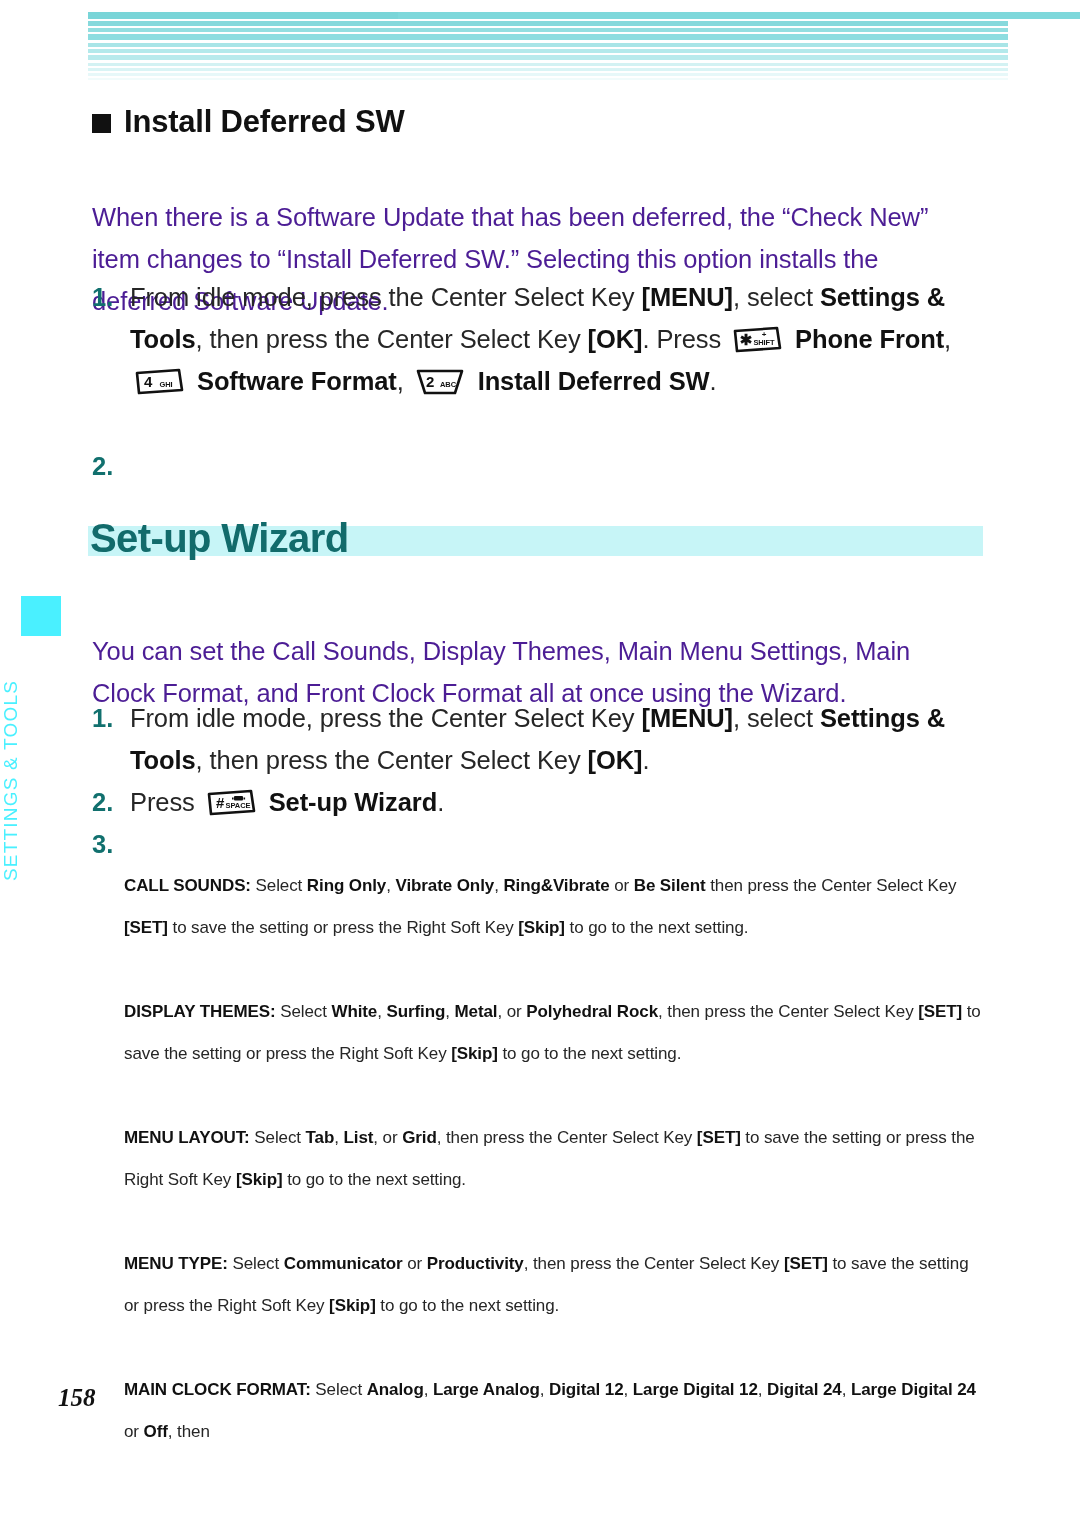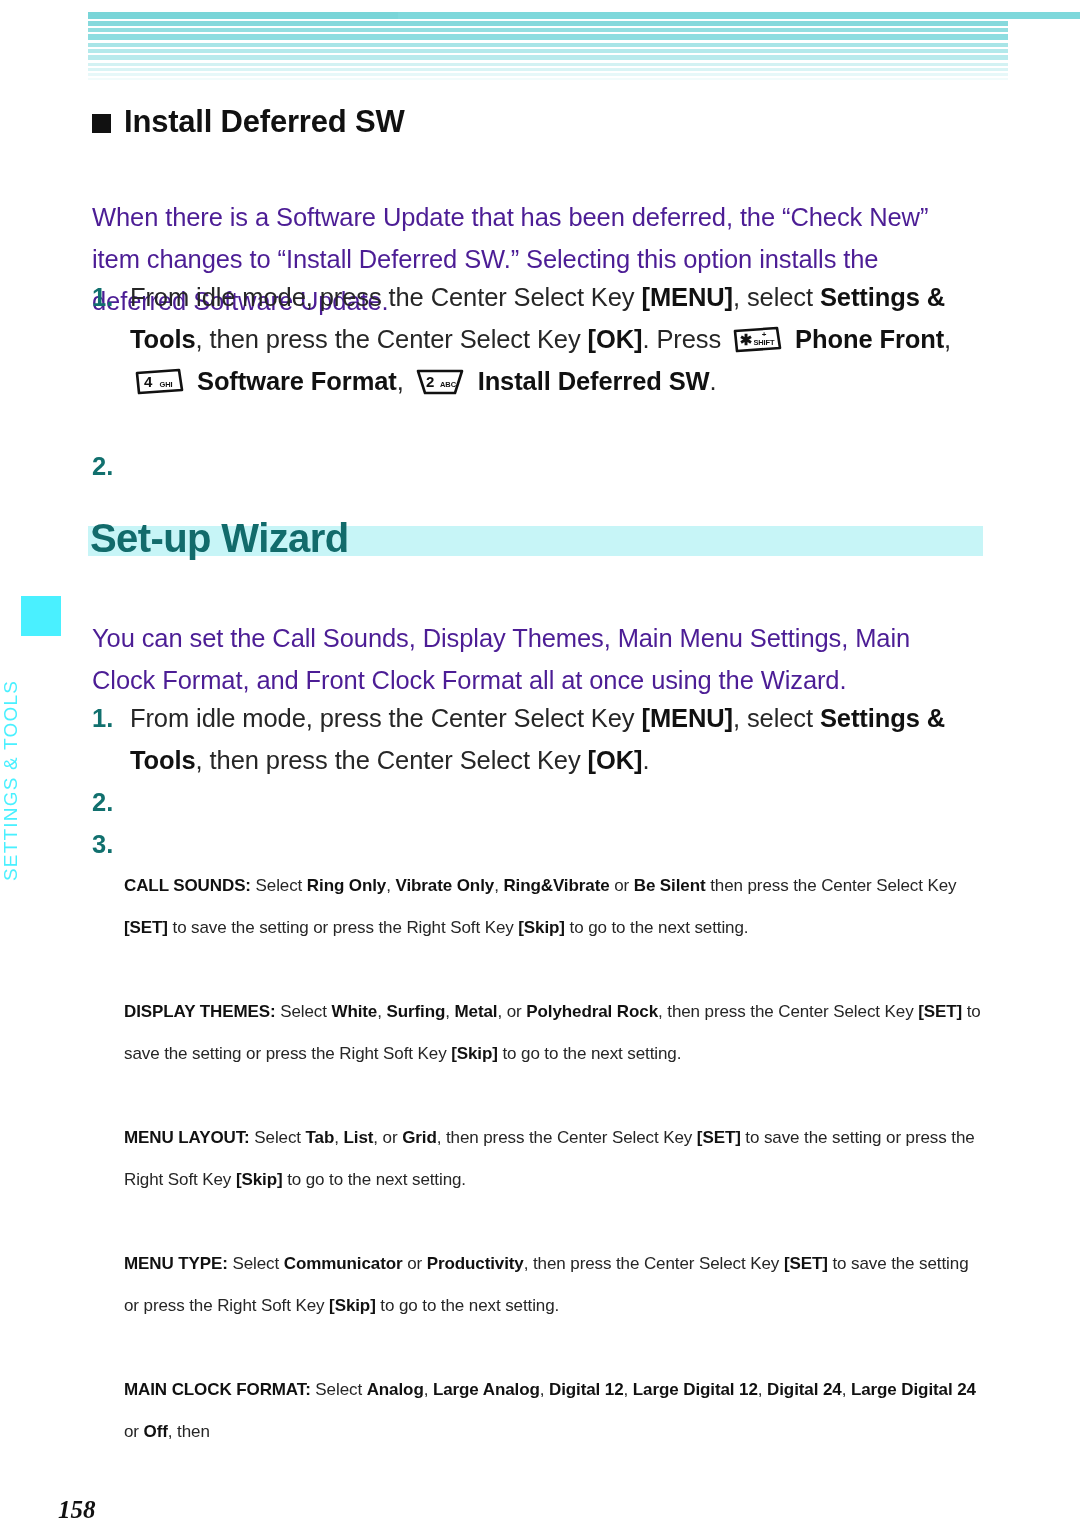--- a/index.html
+++ b/index.html
@@ -167,21 +167,21 @@
     position: relative;
     vertical-align: -7px;
     margin: 0 3px;
   }
   .keyicon svg { display: block; }
 
   
   #page-number {
     position: absolute;
     left: 58px;
-    top: 1496px;
+    top: 1384px;
     font-size: 25px;
     font-style: italic;
     font-weight: 700;
     color: #111111;
     font-family: "Liberation Serif", serif;
   }
 </style>
 </head>
 <body>
 
@@ -234,29 +234,39 @@
 
   <div class="listitem" style="left:4px; top:445px; width:890px;">
     <div class="num">2.</div>
   </div>
 
   <div class="major-heading" style="top:515px;">
     <div class="bar"></div>
     <div class="txt">Set-up Wizard</div>
   </div>
 
-  <div class="para" style="left:4px; top:571px; width:880px;">You can set the Call Sounds, Display Themes, Main Menu Settings, Main Clock Format, and Front Clock Format all at once using the Wizard.</div>
+  <div class="para" style="left:4px; top:584px; width:880px;">You can set the Call Sounds, Display Themes, Main Menu Settings, Main Clock Format, and Front Clock Format all at once using the Wizard.</div>
 
   <div class="listitem" style="left:4px; top:697px; width:890px;">
     <div class="num">1.</div>
     <div class="body"><span>From idle mode, press the Center Select Key </span><b>[MENU]</b><span>, select </span><b>Settings &amp; Tools</b><span>, then press the Center Select Key </span><b>[OK]</b><span>.</span></div>
   </div>
 
   <div class="listitem" style="left:4px; top:781px; width:890px;">
     <div class="num">2.</div>
+    <div class="body"><span>Press </span><span class="keyicon"><svg width="54" height="30" viewBox="0 0 54 30">
+            <path d="M4,6 L46,3 L49,23 L6,26 Z" fill="#ffffff" stroke="#111111" stroke-width="2.6" stroke-linejoin="round"></path>
+            <text x="15" y="20" font-family="Liberation Sans, sans-serif" font-size="15" font-weight="700" fill="#111111" text-anchor="middle">#</text>
+            <text x="33" y="20" font-family="Liberation Sans, sans-serif" font-size="7.5" font-weight="700" fill="#111111" text-anchor="middle">SPACE</text>
+            <g fill="#111111">
+              <rect x="29" y="8" width="9" height="4.5" rx="1"></rect>
+              <rect x="27" y="9.5" width="1.6" height="2"></rect>
+              <rect x="38.5" y="9.5" width="1.6" height="2"></rect>
+            </g>
+          </svg></span><b> Set-up Wizard</b><span>.</span></div>
   </div>
 
   <div class="listitem" style="left:4px; top:823px; width:890px;">
     <div class="num">3.</div>
   </div>
 
   <div class="sub-block" style="left:36px; top:865px; width:860px;"><b>CALL SOUNDS:</b><span> Select </span><b>Ring Only</b><span>, </span><b>Vibrate Only</b><span>, </span><b>Ring&amp;Vibrate</b><span> or </span><b>Be Silent</b><span> then press the Center Select Key </span><b>[SET]</b><span> to save the setting or press the Right Soft Key </span><b>[Skip]</b><span> to go to the next setting.</span></div>
 
   <div class="sub-block" style="left:36px; top:1117px; width:860px;"><b>MENU LAYOUT:</b><span> Select </span><b>Tab</b><span>, </span><b>List</b><span>, or </span><b>Grid</b><span>, then press the Center Select Key </span><b>[SET]</b><span> to save the setting or press the Right Soft Key </span><b>[Skip]</b><span> to go to the next setting.</span></div>
 

